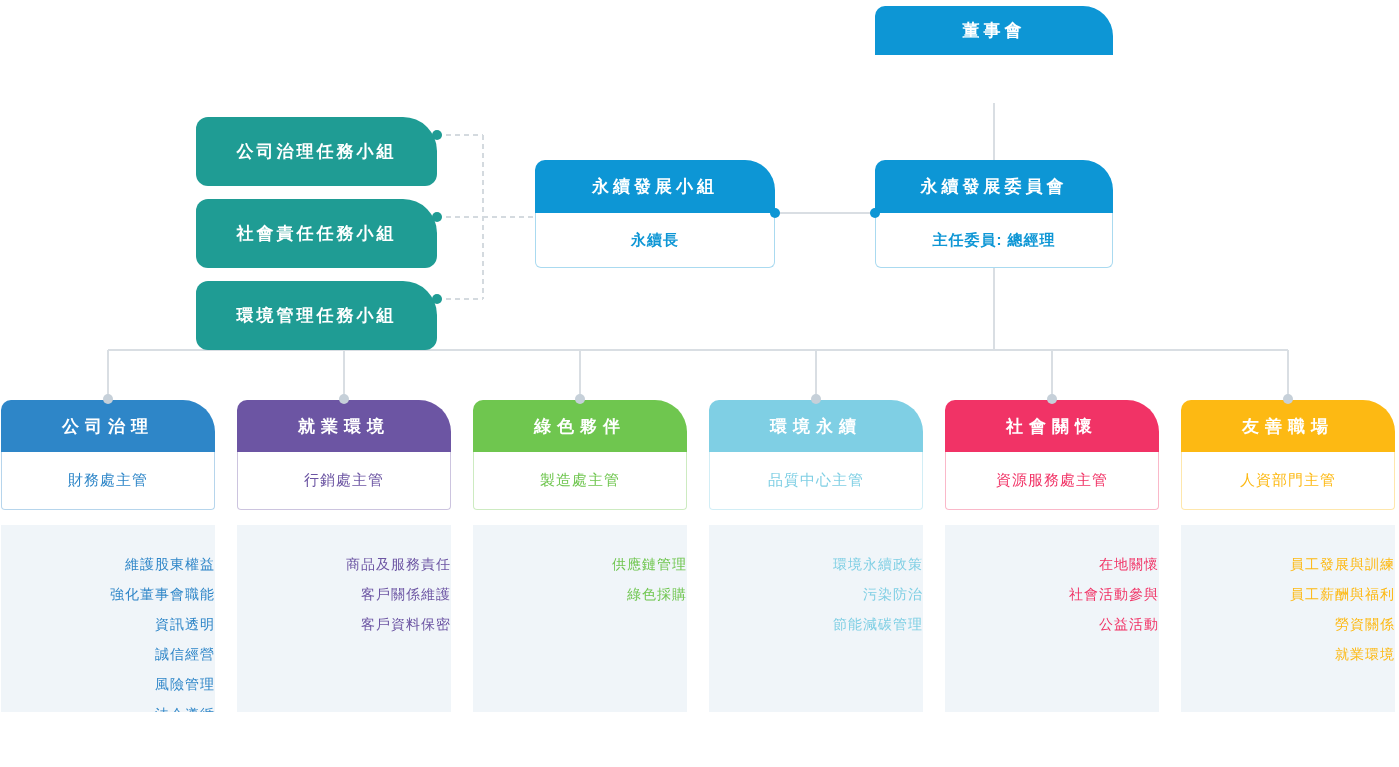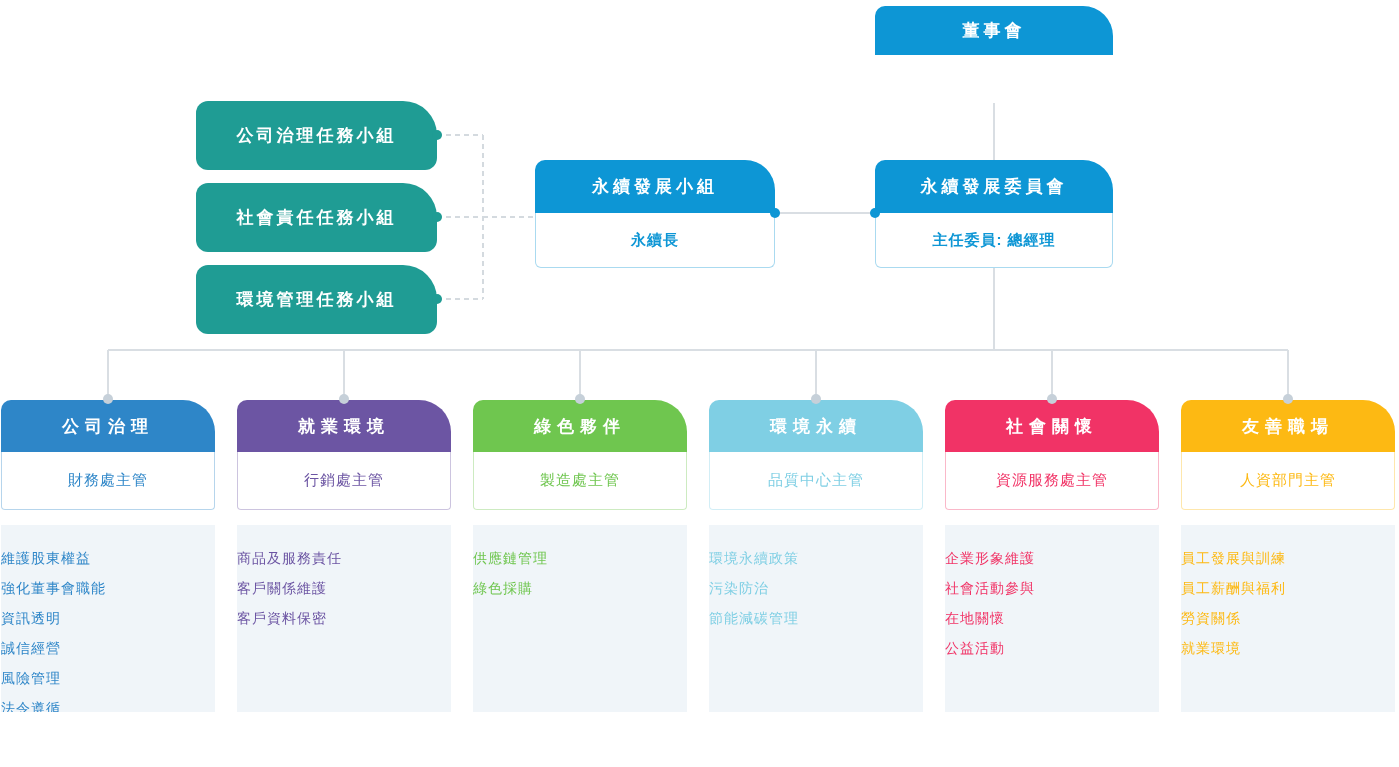--- a/index.html
+++ b/index.html
@@ -37,20 +37,21 @@
   }
 
   
   .task {
     position:absolute; z-index:1;
     left:196px; width:241px; height:69px;
     display:flex; align-items:center; justify-content:center;
     background:var(--c,#1F9C94);
     color:#fff; font-weight:bold; font-size:17px; letter-spacing:3px;
     border-radius:12px 34px 12px 12px;
+    margin-top:16px;
   }
 
   
   .card { position:absolute; z-index:1; top:400px; width:214px; }
   .card-head {
     height:52px;
     display:flex; align-items:center; justify-content:center;
     background:var(--c,#2E86C8);
     color:#fff; font-weight:bold; font-size:17px; letter-spacing:6px;
     border-radius:10px 32px 0 0;
@@ -63,22 +64,22 @@
     font-weight:normal; font-size:15px; letter-spacing:1px;
     border:1px solid #CBD9E4;
     border-color:color-mix(in srgb, var(--c,#2E86C8) 35%, #ffffff);
     border-top:none;
     border-radius:0 0 4px 4px;
   }
   .card-panel {
     margin-top:15px;
     height:242px; box-sizing:border-box;
     background:#F0F5F9;
-    padding-top:18px;
-    text-align:left;
+    padding-top:24px;
+    text-align:right;
   }
   .card-panel .item {
     line-height:30px;
     font-size:14px;
     letter-spacing:1px;
     font-weight:500;
     color:var(--c,#2E86C8);
   }
 </style>
 </head>
@@ -198,23 +199,22 @@
   </div>
 
   <div class="card" style="left: 945px; --c: #F13366;">
     <div class="card-head">
         <span>社會關懷</span>
       </div>
     <div class="card-body">
         <span>資源服務處主管</span>
       </div>
     <div class="card-panel">
-      <div class="item">企業形象維護</div>
+      <div class="item">在地關懷</div>
       <div class="item">社會活動參與</div>
-      <div class="item">在地關懷</div>
       <div class="item">公益活動</div>
     </div>
   </div>
 
   <div class="card" style="left: 1181px; --c: #FDB913;">
     <div class="card-head">
         <span>友善職場</span>
       </div>
     <div class="card-body">
         <span>人資部門主管</span>

